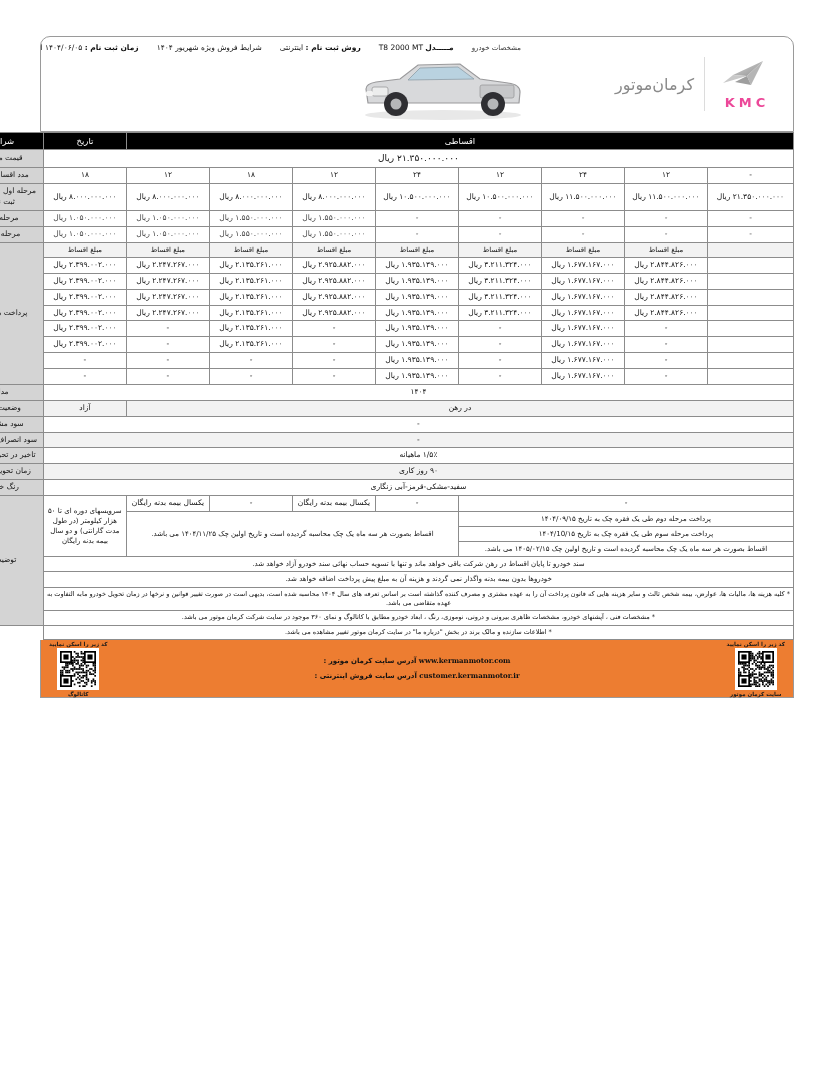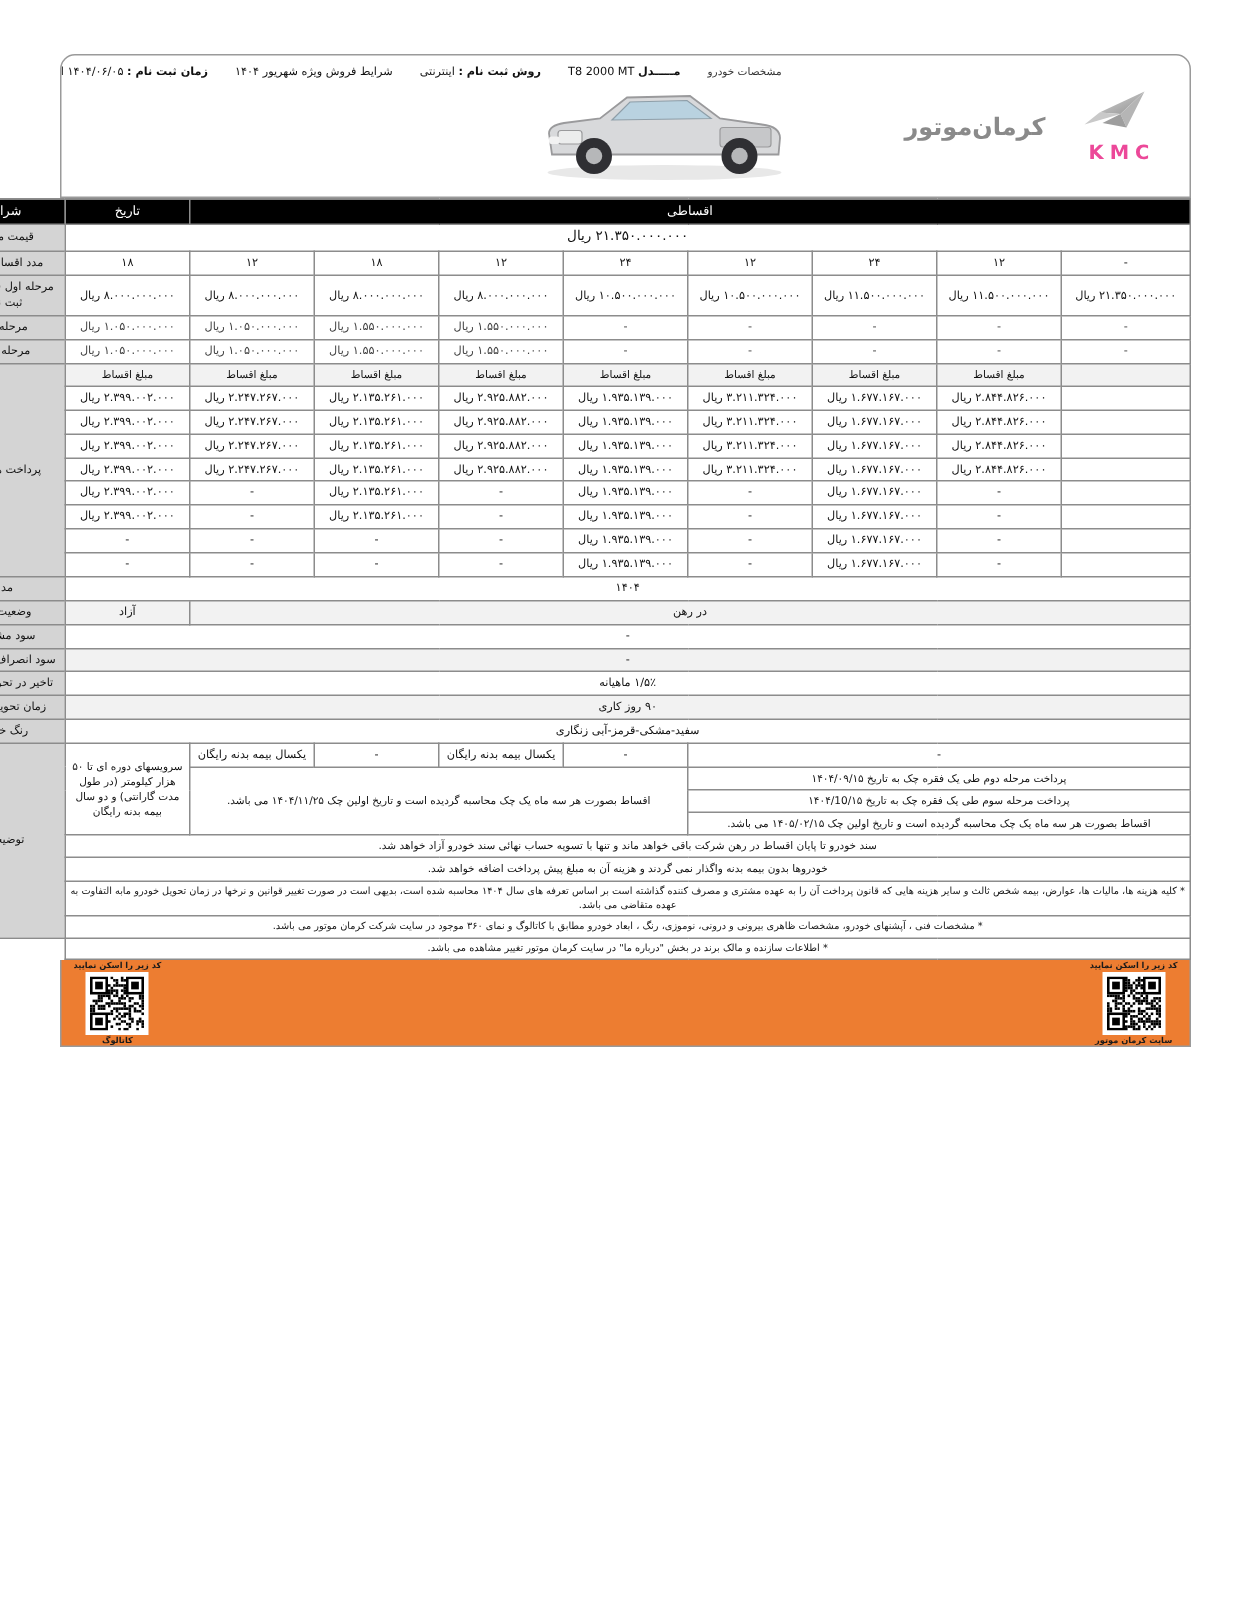--- a/index.html
+++ b/index.html
@@ -30,21 +30,21 @@
   }
   .kmc-mark { width: 64px; text-align: center; }
   .kmc-mark svg { display: block; }
   .kmc-word {
     font-size: 13px; letter-spacing: 4px; font-weight: bold;
     color: #ec4899; margin-top: 2px; text-align: center;
     font-family: "DejaVu Sans", sans-serif;
   }
   .logo-divider { width: 1px; background: #dcdcdc; height: 54px; align-self: center; }
   .logo-fa {
-    font-size: 16px; color: #8a8a8a; font-weight: bold;
+    font-size: 16px; color: #8a8a8a; font-weight: normal;
     letter-spacing: -0.5px;
     text-align: right;
   }
   .car-area { flex: 1; display: flex; align-items: center; justify-content: center; }
   .car-area svg { display: block; }
 
   .spec-box {
     width: 252px;
     padding: 6px 10px 4px 6px;
     display: flex; flex-direction: row; justify-content: center;
@@ -586,20 +586,30 @@
             <rect x="15" y="1" width="5" height="5" fill="#fff"></rect>
             <rect x="16" y="2" width="3" height="3" fill="#000"></rect>
             <rect x="0" y="14" width="7" height="7" fill="#000"></rect>
             <rect x="1" y="15" width="5" height="5" fill="#fff"></rect>
             <rect x="2" y="16" width="3" height="3" fill="#000"></rect>
           </svg>
         </div>
       <div class="qr-cap">سایت کرمان موتور</div>
     </div>
 
+    <div class="site-lines">
+      <div>
+        <span class="url">www.kermanmotor.com</span>
+        <span>آدرس سایت کرمان موتور :</span>
+      </div>
+      <div>
+        <span class="url">customer.kermanmotor.ir</span>
+        <span>آدرس سایت فروش اینترنتی :</span>
+      </div>
+    </div>
 
     <div class="qr-wrap">
       <div class="qr-cap">کد زیر را اسکن نمایید</div>
       <div class="qr">
           <svg id="qrB" width="36" height="36" viewBox="0 0 21 21">
             <rect width="21" height="21" fill="#fff"></rect>
             <rect x="8" y="0" width="1" height="1" fill="#000"></rect>
             <rect x="12" y="0" width="1" height="1" fill="#000"></rect>
             <rect x="9" y="1" width="1" height="1" fill="#000"></rect>
             <rect x="10" y="1" width="1" height="1" fill="#000"></rect>

